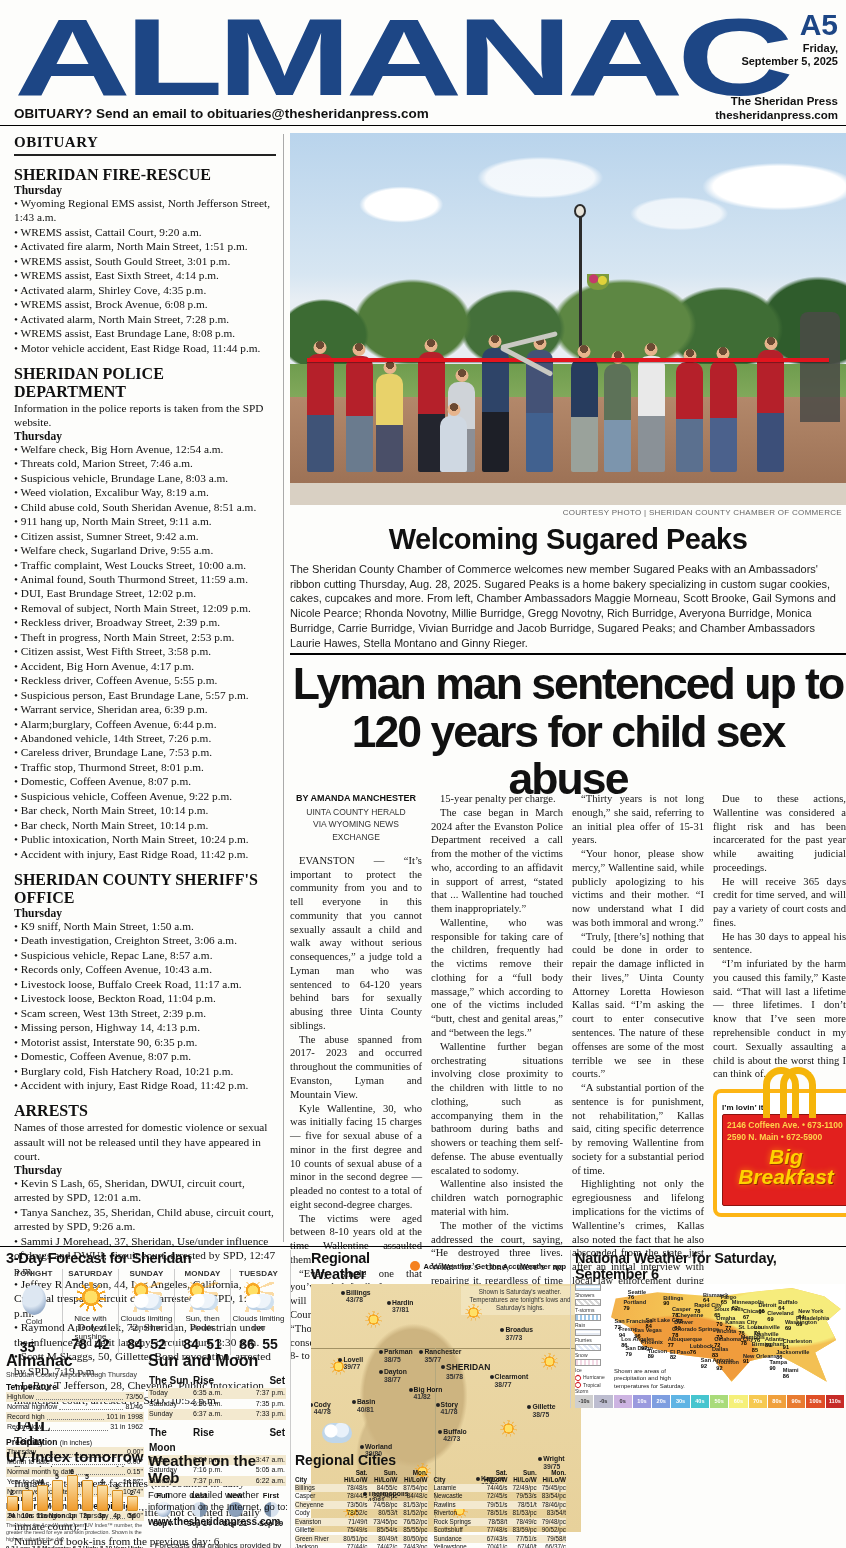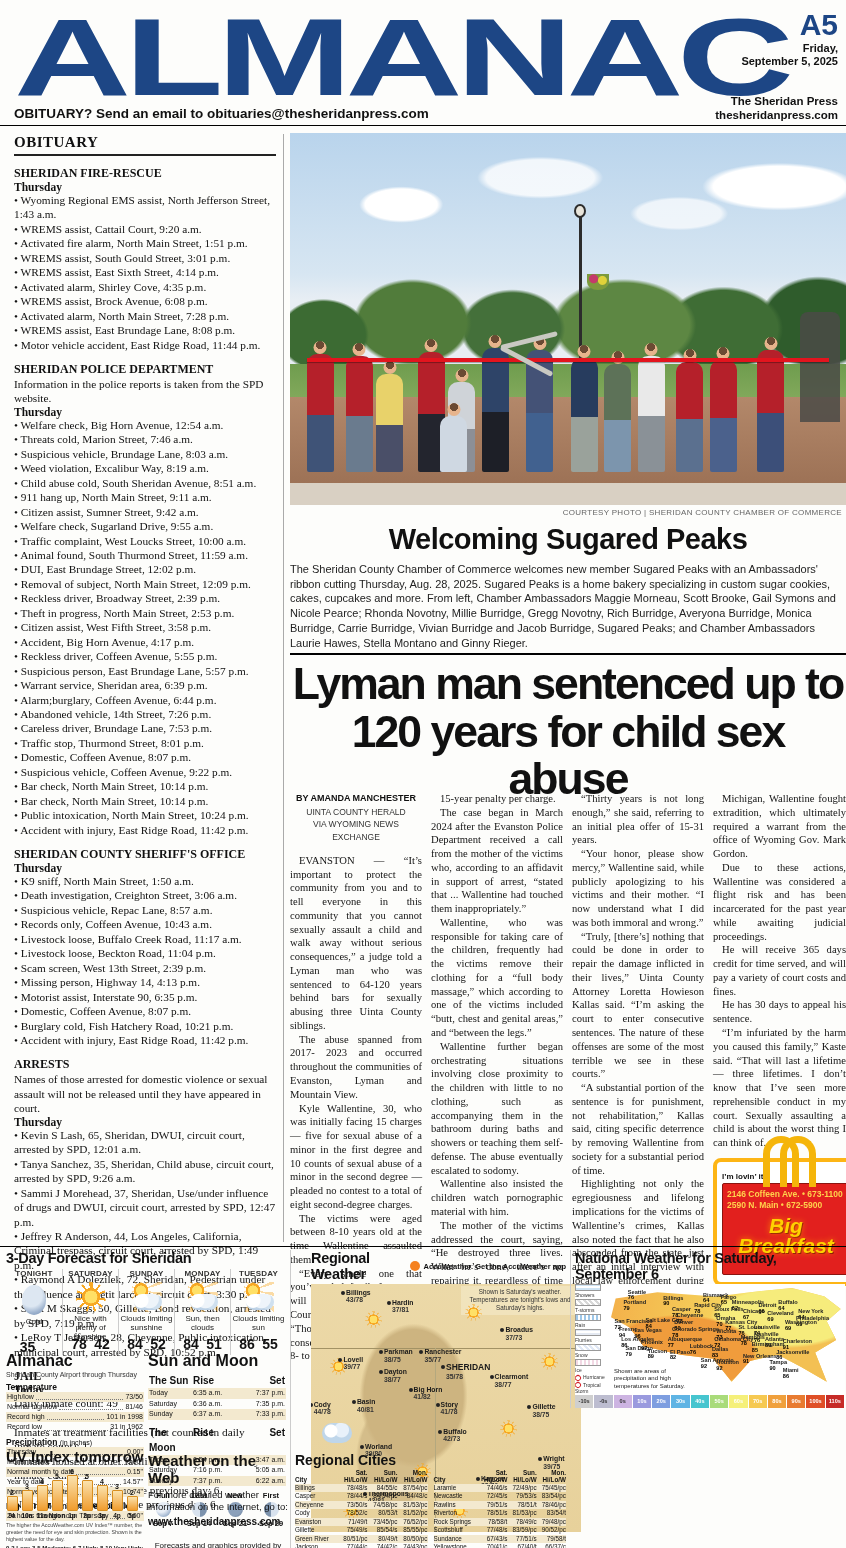--- a/index.html
+++ b/index.html
@@ -11,21 +11,21 @@
          color:#1d4685;letter-spacing:-4px;transform:scale(1.62,1.1);transform-origin:top left;white-space:nowrap}
   .page-num{position:absolute;top:8px;right:8px;font-size:30px;font-weight:bold;color:#1d4685;text-align:right}
   .date-block{position:absolute;top:42px;right:8px;text-align:right;font-size:11px;font-weight:bold;line-height:1.2}
   .press-block{position:absolute;top:94px;right:8px;text-align:right;font-size:11.5px;font-weight:bold;line-height:1.25}
   .obituary-line{position:absolute;top:106px;left:14px;font-size:13.5px;font-weight:bold}
   .header-rule{position:absolute;top:125px;left:0;right:0;height:1px;background:#000}
   
   .reports{position:absolute;top:134px;left:14px;width:262px}
   .reports-heading{font-size:15px;font-weight:bold;letter-spacing:.5px;border-bottom:2px solid #222;padding-bottom:3px;margin-bottom:7px}
   .reports,.reports p{font-family:"Liberation Serif",serif}
-  .sec-title{font-size:12px;font-weight:bold;margin-top:10px;font-family:"Liberation Serif",serif}
+  .sec-title{font-size:16px;font-weight:bold;margin-top:10px;font-family:"Liberation Serif",serif}
   .sec-day{font-size:11.5px;font-weight:bold;font-family:"Liberation Serif",serif}
   .sec-intro{font-size:11.3px;line-height:1.28;font-family:"Liberation Serif",serif}
   .sec-items div{font-size:11.3px;line-height:1.28;font-family:"Liberation Serif",serif}
   .sec-items div::before{content:"• "}
   .sec-items.nb div::before{content:""}
   .col-divider{position:absolute;top:134px;left:283px;width:1px;height:1108px;background:#aaa}
   
   .photo{position:absolute;top:133px;left:290px;width:556px;height:372px;overflow:hidden;background:linear-gradient(#b9d4ec 0%,#d7e6f2 38%,#e8eef4 45%)}
   .photo-clouds{position:absolute;top:0;left:0;right:0;height:48%;
      background:radial-gradient(60px 26px at 20% 40%,#fff 0 60%,transparent 70%),
@@ -386,21 +386,20 @@
           <p>“Thirty years is not long enough,” she said, referring to an initial plea offer of 15-31 years.</p>
           <p>“Your honor, please show mercy,” Wallentine said, while publicly apologizing to his victims and their mother. “I now understand what I did was both immoral and wrong.”</p>
           <p>“Truly, [there’s] nothing that could be done in order to repair the damage inflicted in their lives,” Uinta County Attorney Loretta Howieson Kallas said. “I’m asking the court to enter consecutive sentences. The nature of these offenses are some of the most terrible we see in these courts.”</p>
           <p>“A substantial portion of the sentence is for punishment, not rehabilitation,” Kallas said, citing specific deterrence by removing Wallentine from society for a substantial period of time.</p>
           <p>Highlighting not only the egregiousness and lifelong implications for the victims of Wallentine’s crimes, Kallas also noted the fact that he also absconded from the state, just after an initial interview with local law enforcement during the investigation.</p>
           <p>Once detained in</p>
         </div>
     </div>
     <div class="acol">
       <div>
-          <p>Michigan, Wallentine fought extradition, which ultimately required a warrant from the office of Wyoming Gov. Mark Gordon.</p>
           <p>Due to these actions, Wallentine was considered a flight risk and has been incarcerated for the past year while awaiting judicial proceedings.</p>
           <p>He will receive 365 days credit for time served, and will pay a variety of court costs and fines.</p>
           <p>He has 30 days to appeal his sentence.</p>
           <p>“I’m infuriated by the harm you caused this family,” Kaste said. “That will last a lifetime — three lifetimes. I don’t know that I’ve seen more reprehensible conduct in my court. Sexually assaulting a child is about the worst thing I can think of.</p>
         </div>
 
       <div class="mcd-ad">
         <div class="arches"></div>
         <div class="mcd-tag">I’m lovin’ it’</div>
         <div class="mcd-panel">

